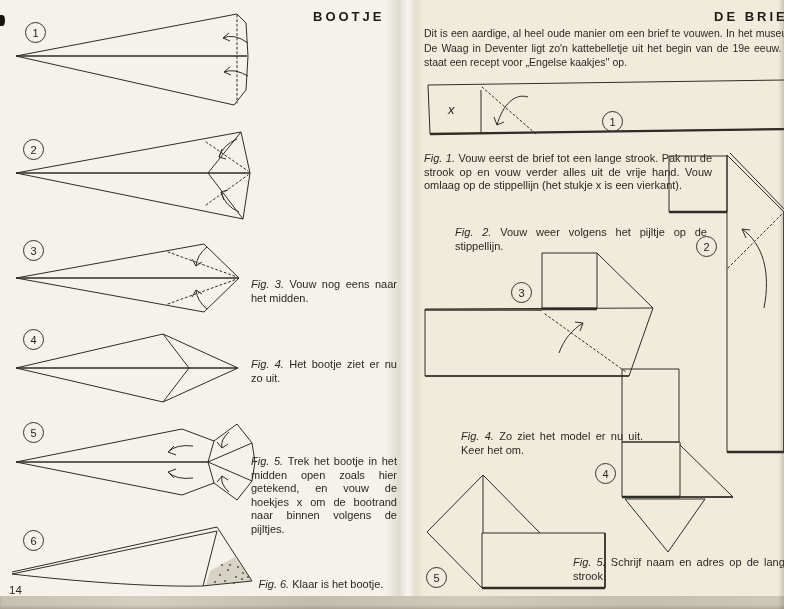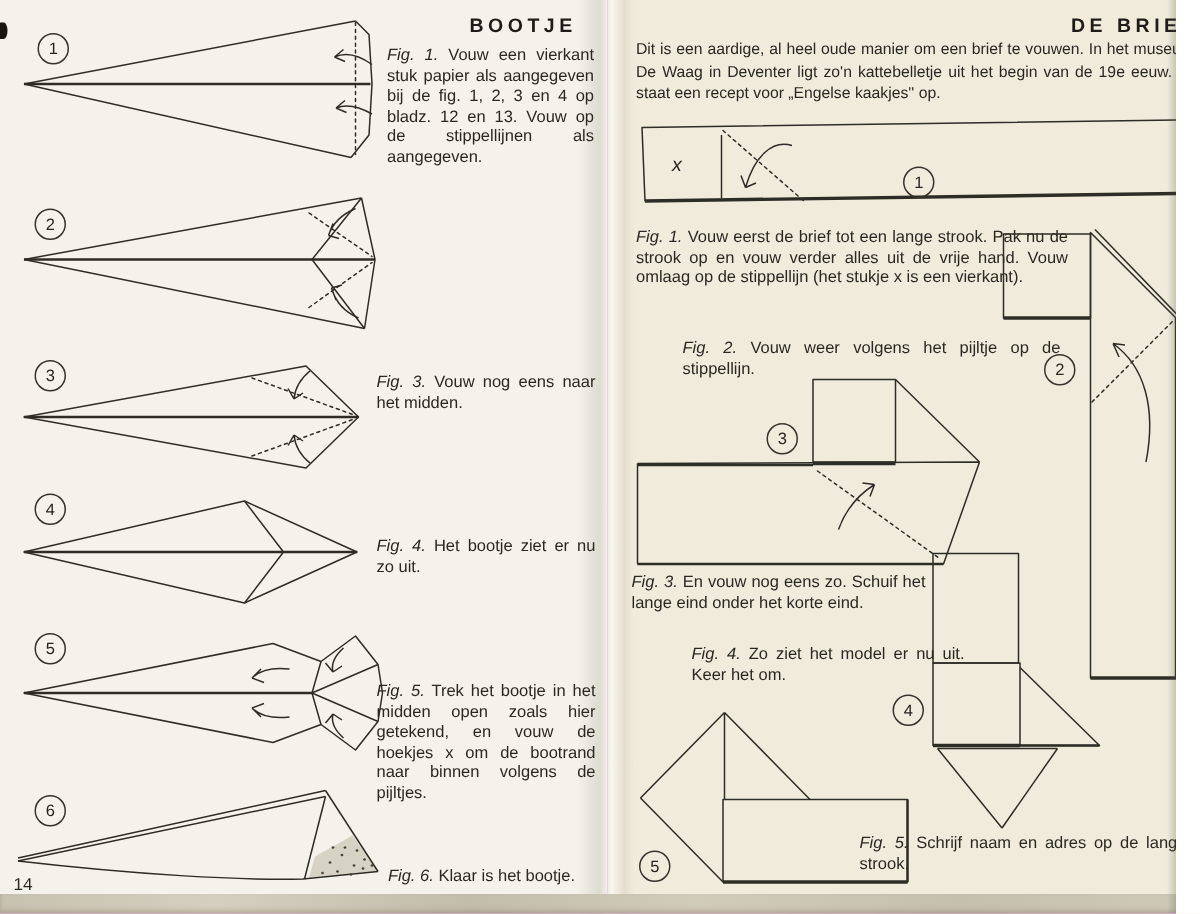--- a/index.html
+++ b/index.html
@@ -60,45 +60,41 @@
 
   <svg class="fig" style="left:10px; top:12px;" width="246" height="104" viewBox="0 0 246 104">
     <path d="M6,44 L227,2 M6,44 L224,93"></path>
     <path d="M227,2 L236,11 L238,44 L236,78 L224,93"></path>
     <path class="med" d="M6,44 L237,44"></path>
     <path class="dot" d="M227,3 L227,91"></path>
     <path d="M238,31 Q224,21 213,26 M213,26 L219,21 M213,26 L220,29"></path>
     <path d="M238,64 Q224,56 214,60 M214,60 L220,55 M214,60 L221,63"></path>
   </svg>
   <div class="badge" style="left:25px; top:22px;">1</div>
-  <div class="caption" style="left:258px; top:31px; width:138px;">
-    <span class="figlabel">Fig. 1.</span>
-    <span>Vouw een vierkant stuk papier als aangegeven bij de fig. 1, 2, 3 en 4 op bladz. 12 en 13. Vouw op de stippellijnen als aangegeven.</span>
-  </div>
 
   <svg class="fig" style="left:10px; top:128px;" width="246" height="96" viewBox="0 0 246 96">
     <path d="M6,45 L231,4 M6,45 L233,91"></path>
     <path d="M231,4 L240,45 L233,91"></path>
     <path class="med" d="M6,45 L240,45"></path>
     <path d="M231,4 L198,45 M233,91 L198,45"></path>
     <path class="dot" d="M196,14 L238,43 M196,77 L238,47"></path>
     <path d="M227,11 Q213,17 209,29 M209,29 L212,21 M209,29 L216,31"></path>
     <path d="M229,84 Q215,78 211,64 M211,64 L214,72 M211,64 L218,62"></path>
   </svg>
   <div class="badge" style="left:23px; top:139px;">2</div>
 
   <svg class="fig" style="left:10px; top:240px;" width="236" height="78" viewBox="0 0 236 78">
     <path d="M6,38 L194,4 L229,38 L194,72 Z"></path>
     <path class="med" d="M6,38 L229,38"></path>
     <path class="dot" d="M158,12 L227,37 M158,64 L227,39"></path>
     <path d="M197,7 Q187,15 186,26 M186,26 L182,19 M186,26 L192,22"></path>
     <path d="M197,69 Q187,61 186,50 M186,50 L182,57 M186,50 L192,54"></path>
   </svg>
   <div class="badge" style="left:23px; top:240px;">3</div>
-  <div class="caption" style="left:251px; top:249px; width:146px;">
+  <div class="caption" style="left:251px; top:278px; width:146px;">
     <span class="figlabel">Fig. 3.</span>
     <span>Vouw nog eens naar het midden.</span>
   </div>
 
   <svg class="fig" style="left:10px; top:328px;" width="236" height="78" viewBox="0 0 236 78">
     <path d="M6,40 L153,6 L228,40 L153,74 Z"></path>
     <path class="med" d="M6,40 L228,40"></path>
     <path d="M153,6 L179,40 L153,74"></path>
   </svg>
   <div class="badge" style="left:23px; top:329px;">4</div>
@@ -187,24 +183,20 @@
     <rect x="122" y="5" width="55" height="55"></rect>
     <path d="M177,5 L233,60"></path>
     <path d="M5,61 L233,60 M5,61 L5,128 M5,128 L209,128 M209,128 L233,60"></path>
     <path class="med" d="M5,62 L122,62"></path>
     <path class="heavy" d="M122,61 L177,61"></path>
     <path class="med" d="M5,128 L209,128"></path>
     <path class="dot" d="M125,66 L206,124"></path>
     <path d="M139,105 C144,91 152,82 163,75 M163,75 L155,74 M163,75 L160,83"></path>
   </svg>
   <div class="badge" style="left:511px; top:282px;">3</div>
-  <div class="caption" style="left:421px; top:382px; width:196px;">
-    <span class="figlabel">Fig. 3.</span>
-    <span>En vouw nog eens zo. Schuif het lange eind onder het korte eind.</span>
-  </div>
 
   <svg class="fig" style="left:595px; top:362px;" width="150" height="198" viewBox="0 0 150 198">
     <rect x="27" y="7" width="57" height="73"></rect>
     <rect x="27" y="80" width="58" height="55"></rect>
     <path d="M85,83 L138,135 L85,135"></path>
     <path class="heavy" d="M27,135 L85,135"></path>
     <path class="med" d="M85,135 L138,135"></path>
     <path d="M30,137 L110,137 M30,137 L73,190 M110,137 L73,190"></path>
   </svg>
   <div class="badge" style="left:595px; top:463px;">4</div>

